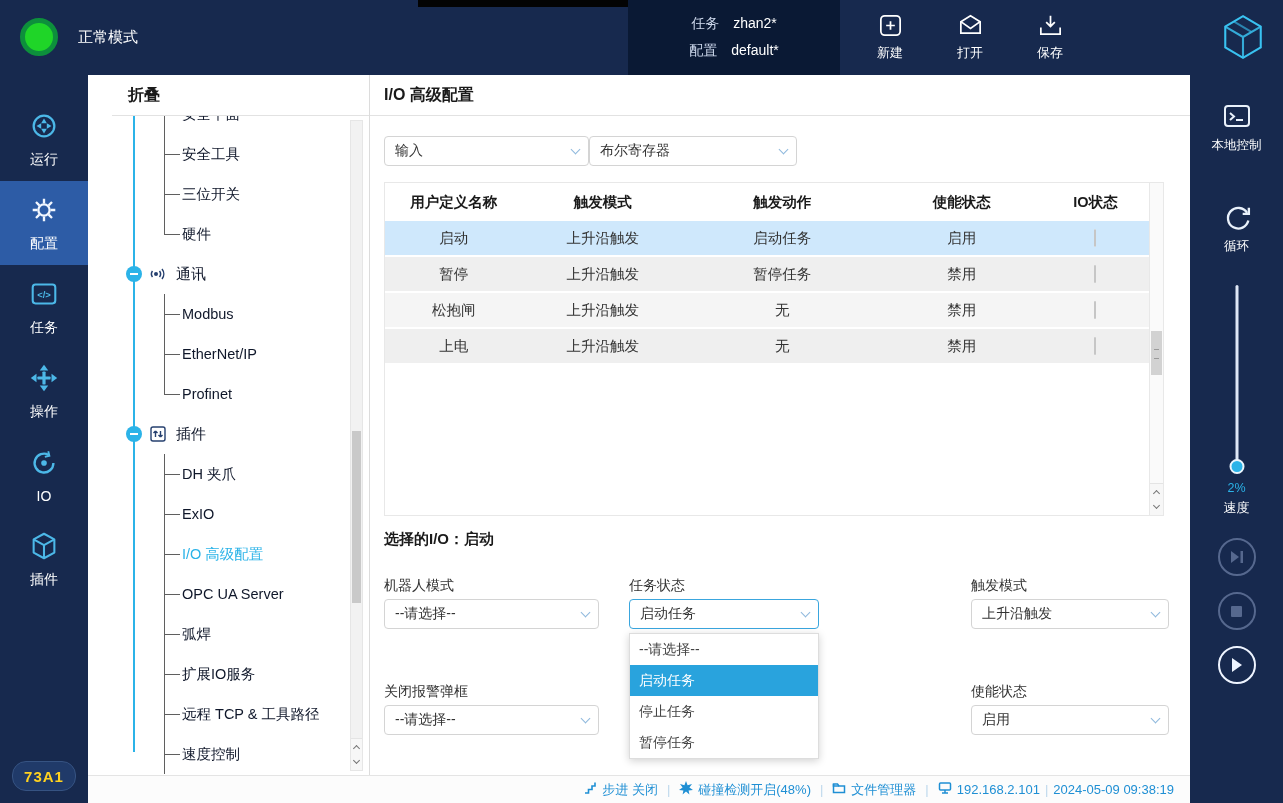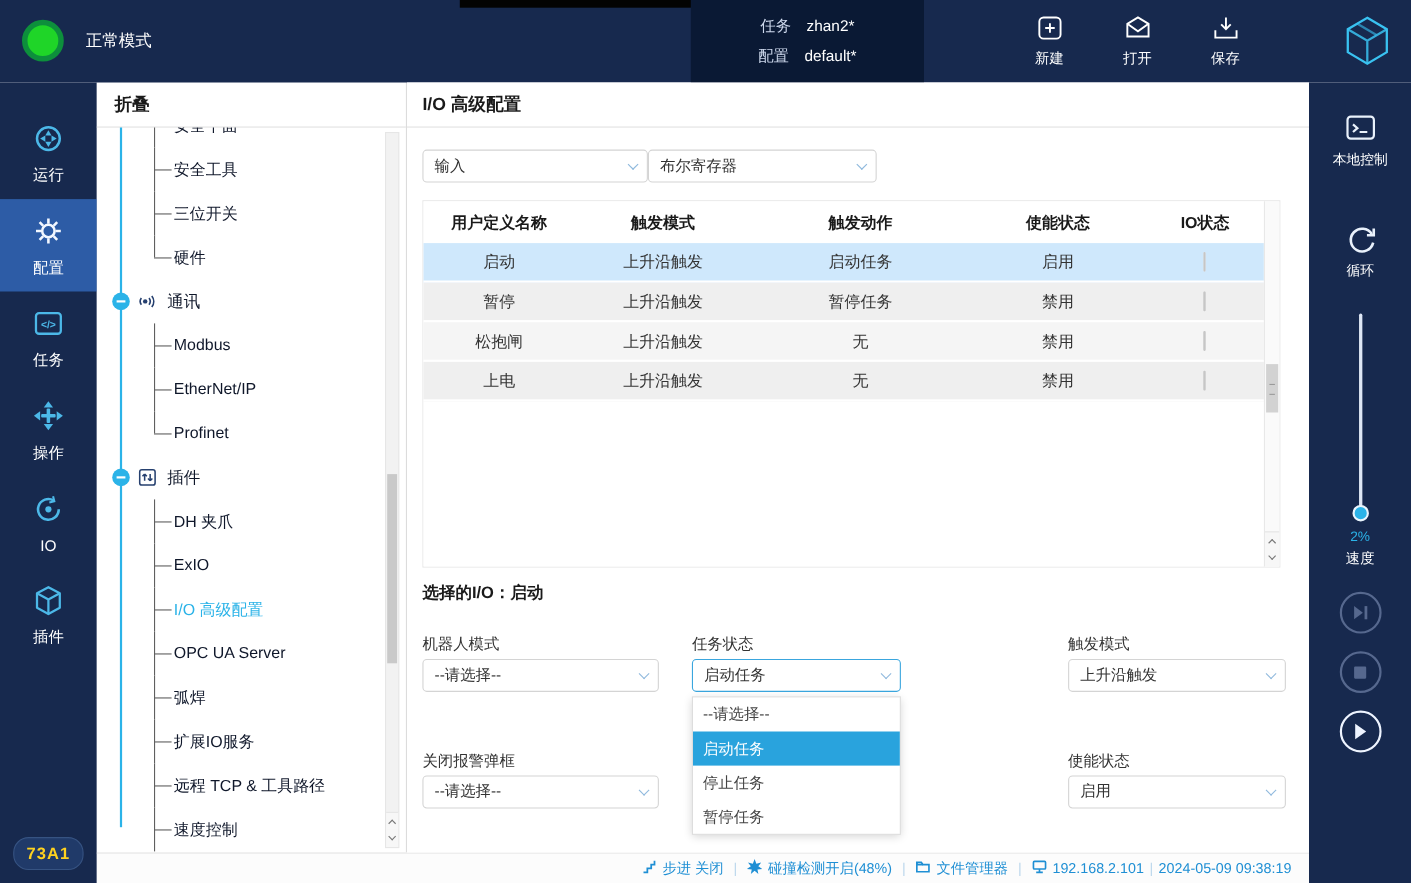--- a/index.html
+++ b/index.html
@@ -9,39 +9,39 @@
 
 .topbar{position:relative;height:75px;background:#17294e;}
 .top-strip{position:absolute;left:418px;top:0;width:402px;height:7px;background:#030303;}
 .mode-wrap{position:absolute;left:20px;top:18px;display:flex;align-items:center;gap:20px;}
 .green-dot{width:38px;height:38px;border-radius:50%;background:#1fd528;border:5px solid #0d8f3c;}
 .mode-label{color:#fff;font-size:15px;}
 .center-dark{position:absolute;left:628px;top:0;width:212px;height:75px;background:#0a1934;display:flex;flex-direction:column;justify-content:center;gap:9px;}
 .cd-row{display:flex;justify-content:center;gap:14px;font-size:14px;}
 .cd-key{color:#cdd8ec;}
 .cd-val{color:#fff;}
-.top-actions{position:absolute;left:924px;top:12px;display:flex;gap:20px;}
+.top-actions{position:absolute;left:860px;top:12px;display:flex;gap:20px;}
 .t-act{width:60px;display:flex;flex-direction:column;align-items:center;gap:5px;color:#fff;font-size:13px;cursor:pointer;}
 .t-act svg{display:block;}
 .logo-box{position:absolute;right:16px;top:13px;width:48px;height:48px;}
 
 
 .body{display:flex;height:728px;}
 .left-sb{width:88px;background:#17294e;display:flex;flex-direction:column;align-items:stretch;padding-top:22px;}
 .center-col{width:1102px;display:flex;flex-direction:column;}
 .content-row{display:flex;height:700px;}
 .right-sb{width:93px;background:#17294e;position:relative;}
 
 
 .side-item{height:84px;display:flex;flex-direction:column;align-items:center;justify-content:center;gap:6px;color:#fff;font-size:14px;cursor:pointer;}
 .side-item.active{background:#2d5ca6;}
 .badge{margin-top:auto;margin-bottom:12px;align-self:center;width:64px;height:30px;background:#203a69;border:1px solid #365382;border-radius:14px;color:#ffd21f;font-weight:bold;font-size:15px;letter-spacing:1px;display:flex;align-items:center;justify-content:center;}
 
 
-.tree-panel{width:282px;border-right:1px solid #dcdcdc;background:#fff;display:flex;flex-direction:column;}
+.tree-panel{width:282px;border-right:1px solid #dcdcdc;background:#fff;display:flex;flex-direction:column;padding-left:24px;}
 .panel-header{height:41px;border-bottom:1px solid #e2e2e2;display:flex;align-items:center;padding-left:16px;font-weight:bold;font-size:16px;color:#1a1a1a;}
 .tree-view{position:relative;height:659px;overflow:hidden;}
 .tree-body{position:relative;margin-top:-22px;}
 .tree-body::before{content:"";position:absolute;left:21px;top:0;bottom:22px;width:2px;background:#2bb3e8;}
 .tree-row{position:relative;height:40px;display:flex;align-items:center;cursor:pointer;}
 .tree-row.child::before{content:"";position:absolute;left:52px;top:0;bottom:0;width:1px;background:#5f5f5f;}
 .tree-row.child.last::before{bottom:50%;}
 .tick{position:absolute;left:52px;top:50%;width:16px;height:1px;background:#5f5f5f;}
 .tree-label{margin-left:70px;font-size:14.5px;color:#0f172a;white-space:nowrap;}
 .tree-row.selected .tree-label{color:#2bb3e8;}

